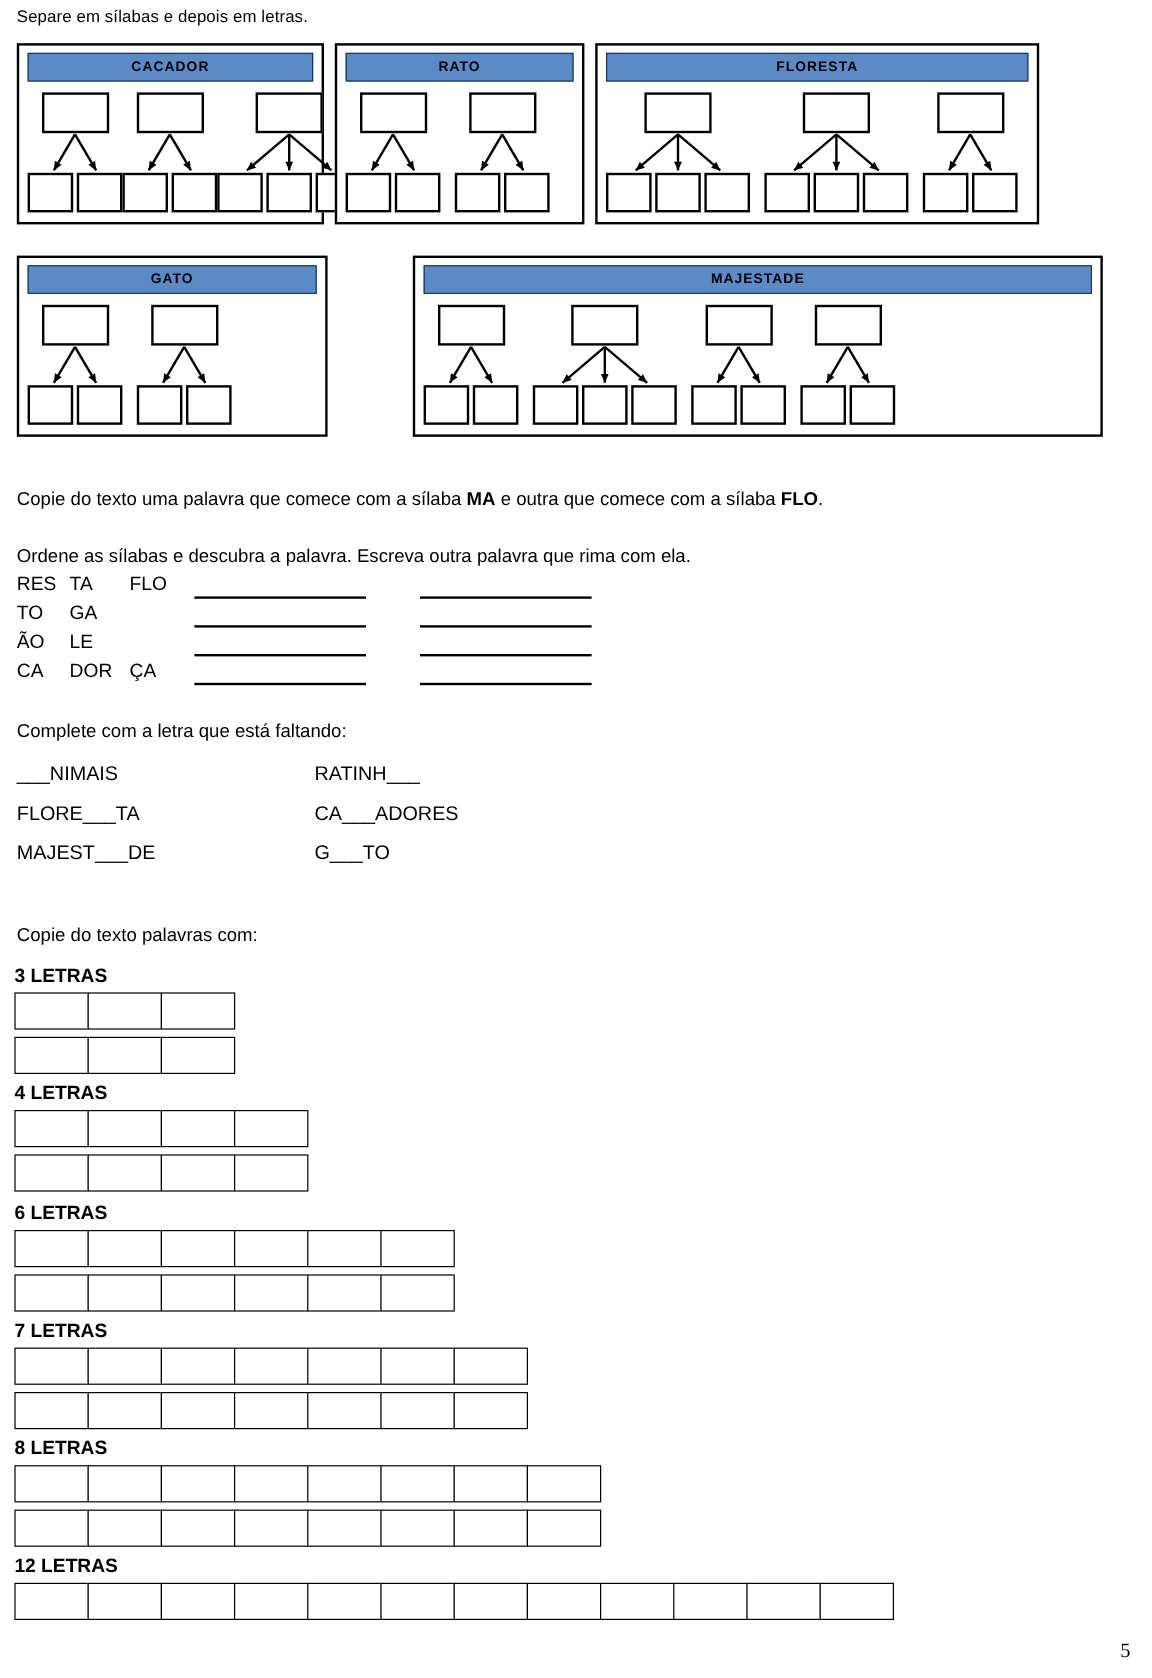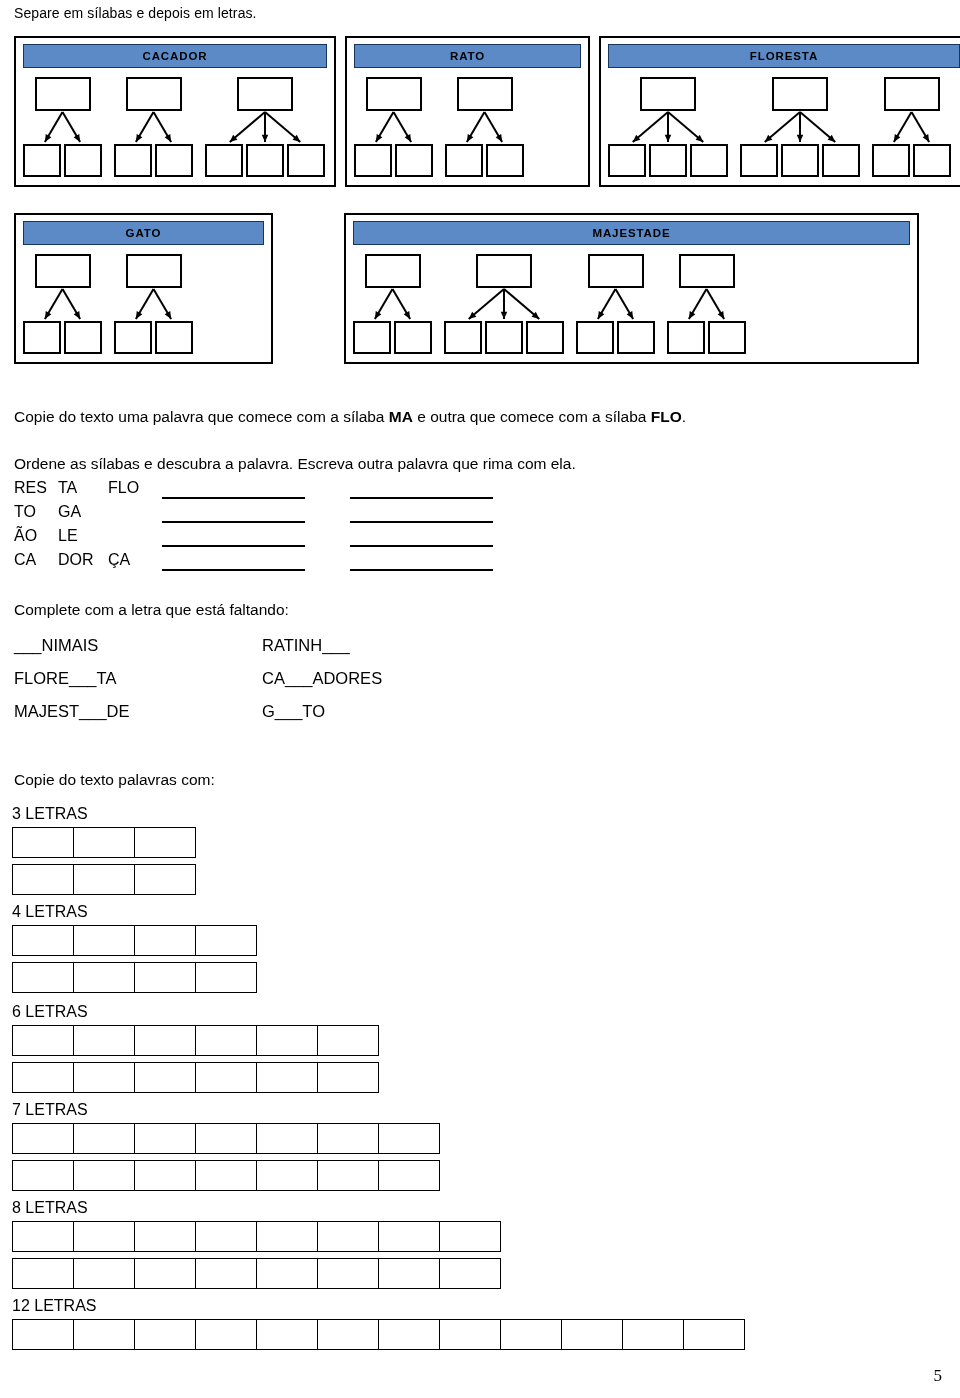--- a/index.html
+++ b/index.html
@@ -148,20 +148,21 @@
     font-size: 16.5px;
   }
   .fill-col-a { width: 248px; flex: none; }
   .fill-col-b { flex: none; }
 
   
   .count-block { position: absolute; left: 12px; }
   .count-label {
     font-size: 16px;
     margin-bottom: 4px;
+    font-weight: bold;
   }
   .grid-row {
     display: flex;
     margin-bottom: 6px;
   }
   .grid-cell {
     width: 62px;
     height: 31px;
     border: 1px solid #000;
     margin-right: -1px;
@@ -184,21 +185,21 @@
     font-family: "Liberation Serif", serif;
     font-size: 17px;
   }
 </style>
 </head>
 <body>
 
 <div class="page-heading">Separe em sílabas e depois em letras.</div>
 
 <div class="panel-row row1" id="panel-row-1">
-    <div class="panel" style="width: 322px;">
+    <div class="panel" style="width: 256px;">
       <div class="panel-title">CACADOR</div>
       <div class="tree">
         <div class="tree-group" style="width: 79px;">
           <div class="syl-box"></div>
           <div class="connector">
             <svg viewBox="0 0 79 33" preserveAspectRatio="none">
               <line x1="39.5" y1="1" x2="21.87" y2="31" stroke="#000" stroke-width="2"></line>
               <polygon points="21.87,31 22.75857482268361,23.0495009726123 28.3833750631991,26.355008580621906" fill="#000"></polygon>
               <line x1="39.5" y1="1" x2="57.129999999999995" y2="31" stroke="#000" stroke-width="2"></line>
               <polygon points="57.129999999999995,31 50.616624936800896,26.355008580621902 56.241425177316394,23.049500972612297" fill="#000"></polygon>
@@ -239,21 +240,21 @@
             </svg>
           </div>
           <div class="letters-row">
             <div class="letter-box"></div>
             <div class="letter-box"></div>
             <div class="letter-box"></div>
           </div>
         </div>
       </div>
     </div>
-    <div class="panel" style="width: 245px;">
+    <div class="panel" style="width: 208px;">
       <div class="panel-title">RATO</div>
       <div class="tree">
         <div class="tree-group" style="width: 79px;">
           <div class="syl-box"></div>
           <div class="connector">
             <svg viewBox="0 0 79 33" preserveAspectRatio="none">
               <line x1="39.5" y1="1" x2="21.87" y2="31" stroke="#000" stroke-width="2"></line>
               <polygon points="21.87,31 22.75857482268361,23.0495009726123 28.3833750631991,26.355008580621906" fill="#000"></polygon>
               <line x1="39.5" y1="1" x2="57.129999999999995" y2="31" stroke="#000" stroke-width="2"></line>
               <polygon points="57.129999999999995,31 50.616624936800896,26.355008580621902 56.241425177316394,23.049500972612297" fill="#000"></polygon>

